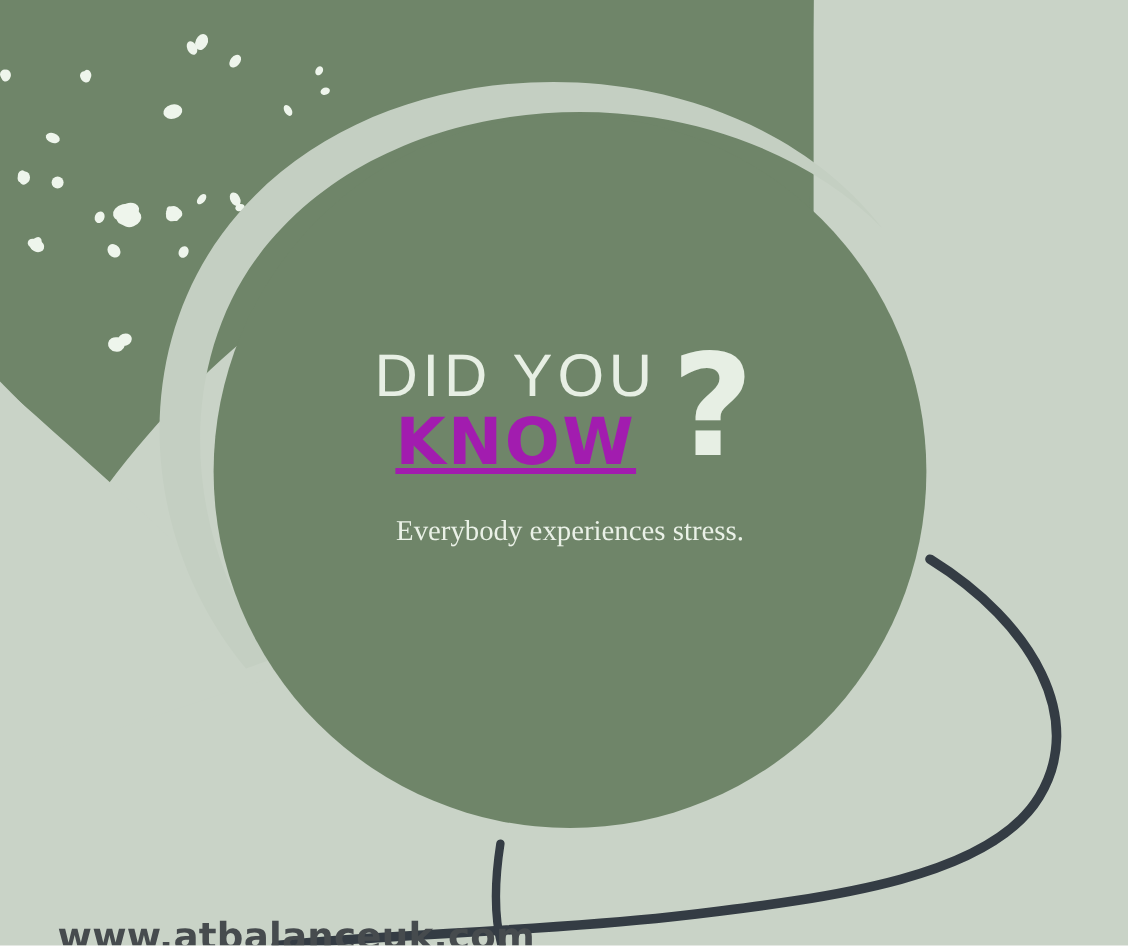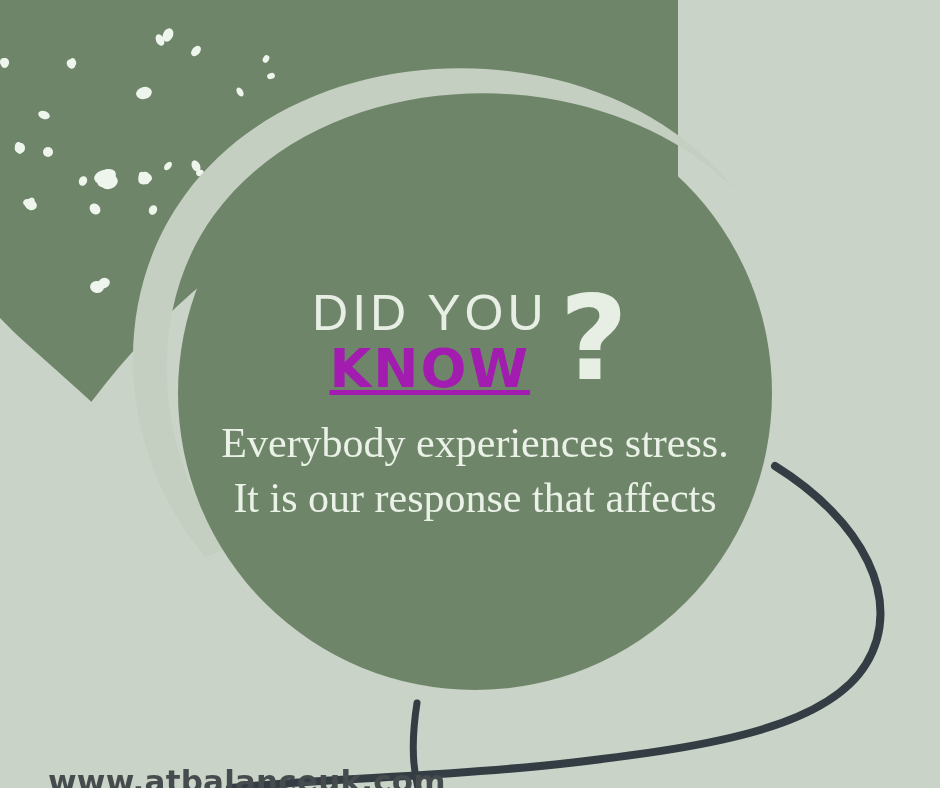--- a/index.html
+++ b/index.html
@@ -84,21 +84,21 @@
     top: -4px;
   }
   
   .body-copy {
     position: absolute;
     left: 170px;
     top: 392px;
     width: 610px;
     text-align: center;
     font-family: "Liberation Serif", serif;
-    font-size: 42px;
+    font-size: 24px;
     line-height: 55px;
     color: #eaf1e7;
     pointer-events: auto;
   }
   .body-copy span { display: block; }
   
   .site-url {
     position: absolute;
     left: 48px;
     top: 739px;
@@ -198,19 +198,18 @@
       <div class="headline-rows">
         <span class="hl-lines">
           <span class="hl-line1">DID YOU</span>
           <span class="hl-line2">KNOW</span>
         </span><span class="hl-mark">?</span>
       </div>
     </div>
 
     <div class="body-copy">
       <span>Everybody experiences stress.</span>
-      <span>It is our response that affects</span>
     </div>
 
     <div class="site-url">www.atbalanceuk.com</div>
   </div>
 
 </div>
 
 </body></html>

